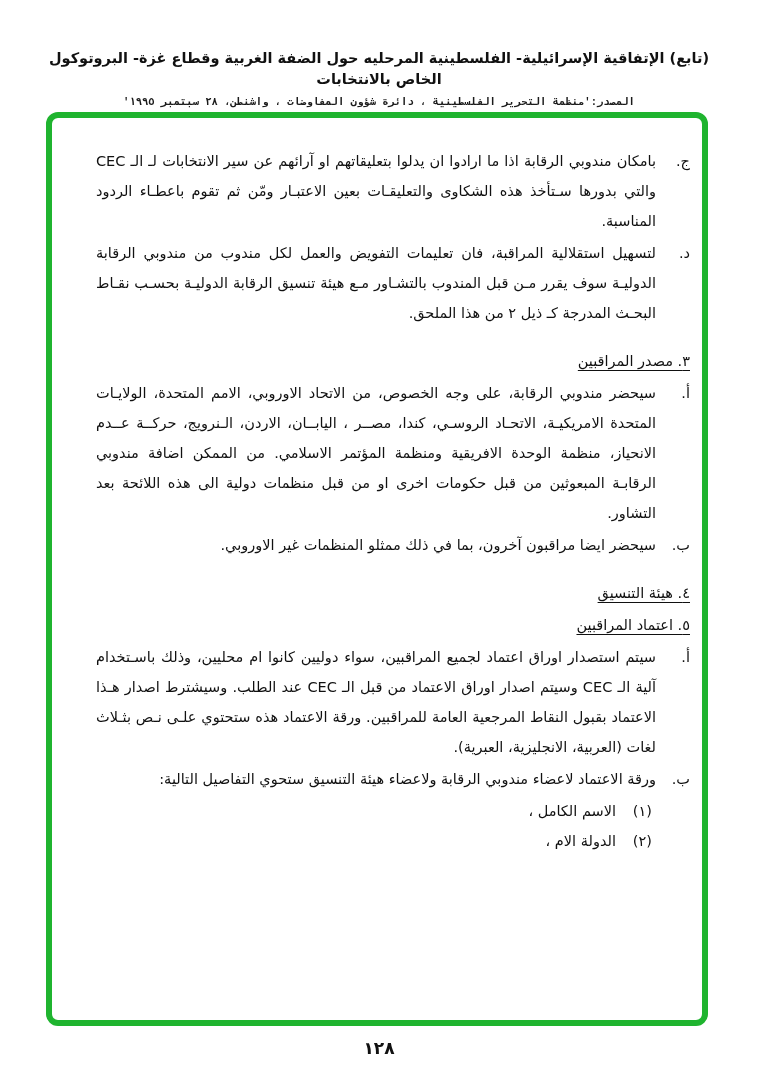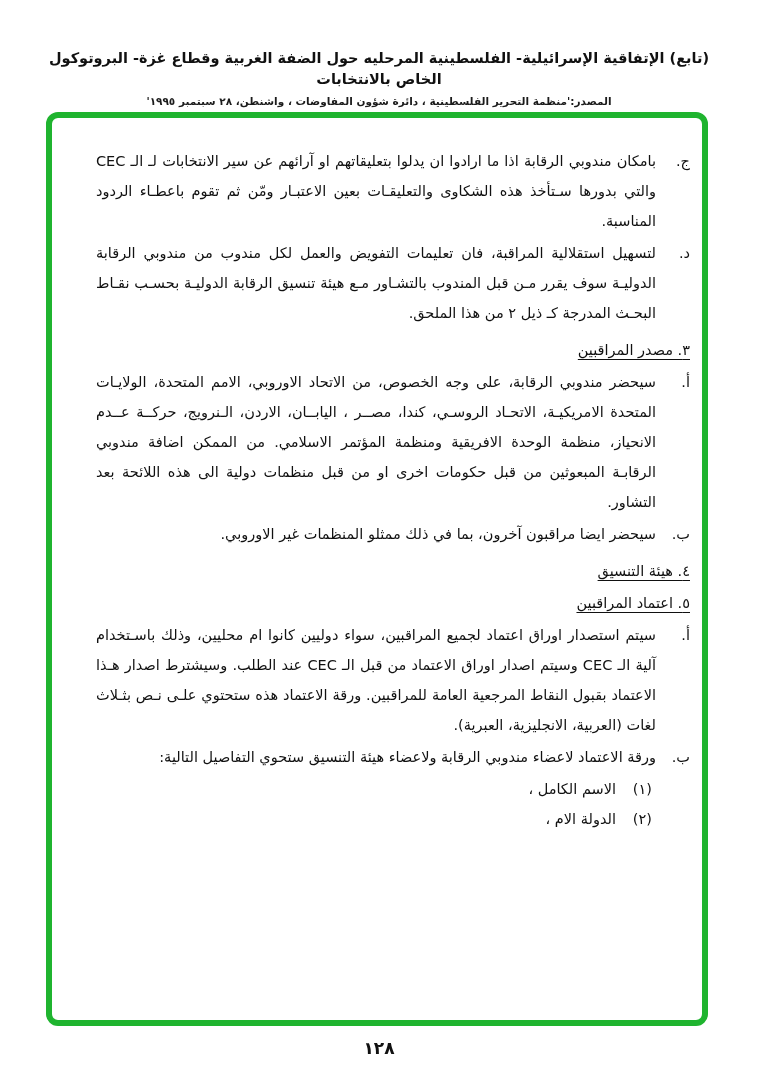--- a/index.html
+++ b/index.html
@@ -18,20 +18,21 @@
     text-align:center;
   }
   .doc-title {
     font-size:14.5px; font-weight:bold; line-height:21px;
     letter-spacing:0;
   }
   .doc-source {
     margin-top:5px;
     font-size:10.5px; font-weight:bold;
     color:#1b1b1b;
+    font-family:Liberation Mono, monospace;
   }
   
   .frame {
     position:absolute;
     top:112px; left:46px;
     width:662px; height:914px;
     box-sizing:border-box;
     border:6px solid #1fb42f;
     border-radius:12px;
     background:#ffffff;
@@ -49,21 +50,21 @@
   .block-item .text  { flex:1; }
   .block-heading {
     text-decoration:underline;
     text-underline-offset:4px;
     margin:0 0 2px 0;
   }
   .block-paragraph { margin:0 0 2px 0; }
   .block-subitem { display:flex; margin:0 38px 0 0; }
   .block-subitem .marker { flex:0 0 36px; text-align:right; }
   .block-subitem .text { flex:1; }
-  .gap-before { margin-top:7px; }
+  .gap-before { margin-top:18px; }
   
   .page-number {
     position:absolute;
     top:1038px; left:0; right:0;
     text-align:center;
     font-size:17px; font-weight:bold;
     letter-spacing:2px;
   }
 </style>
 </head>

